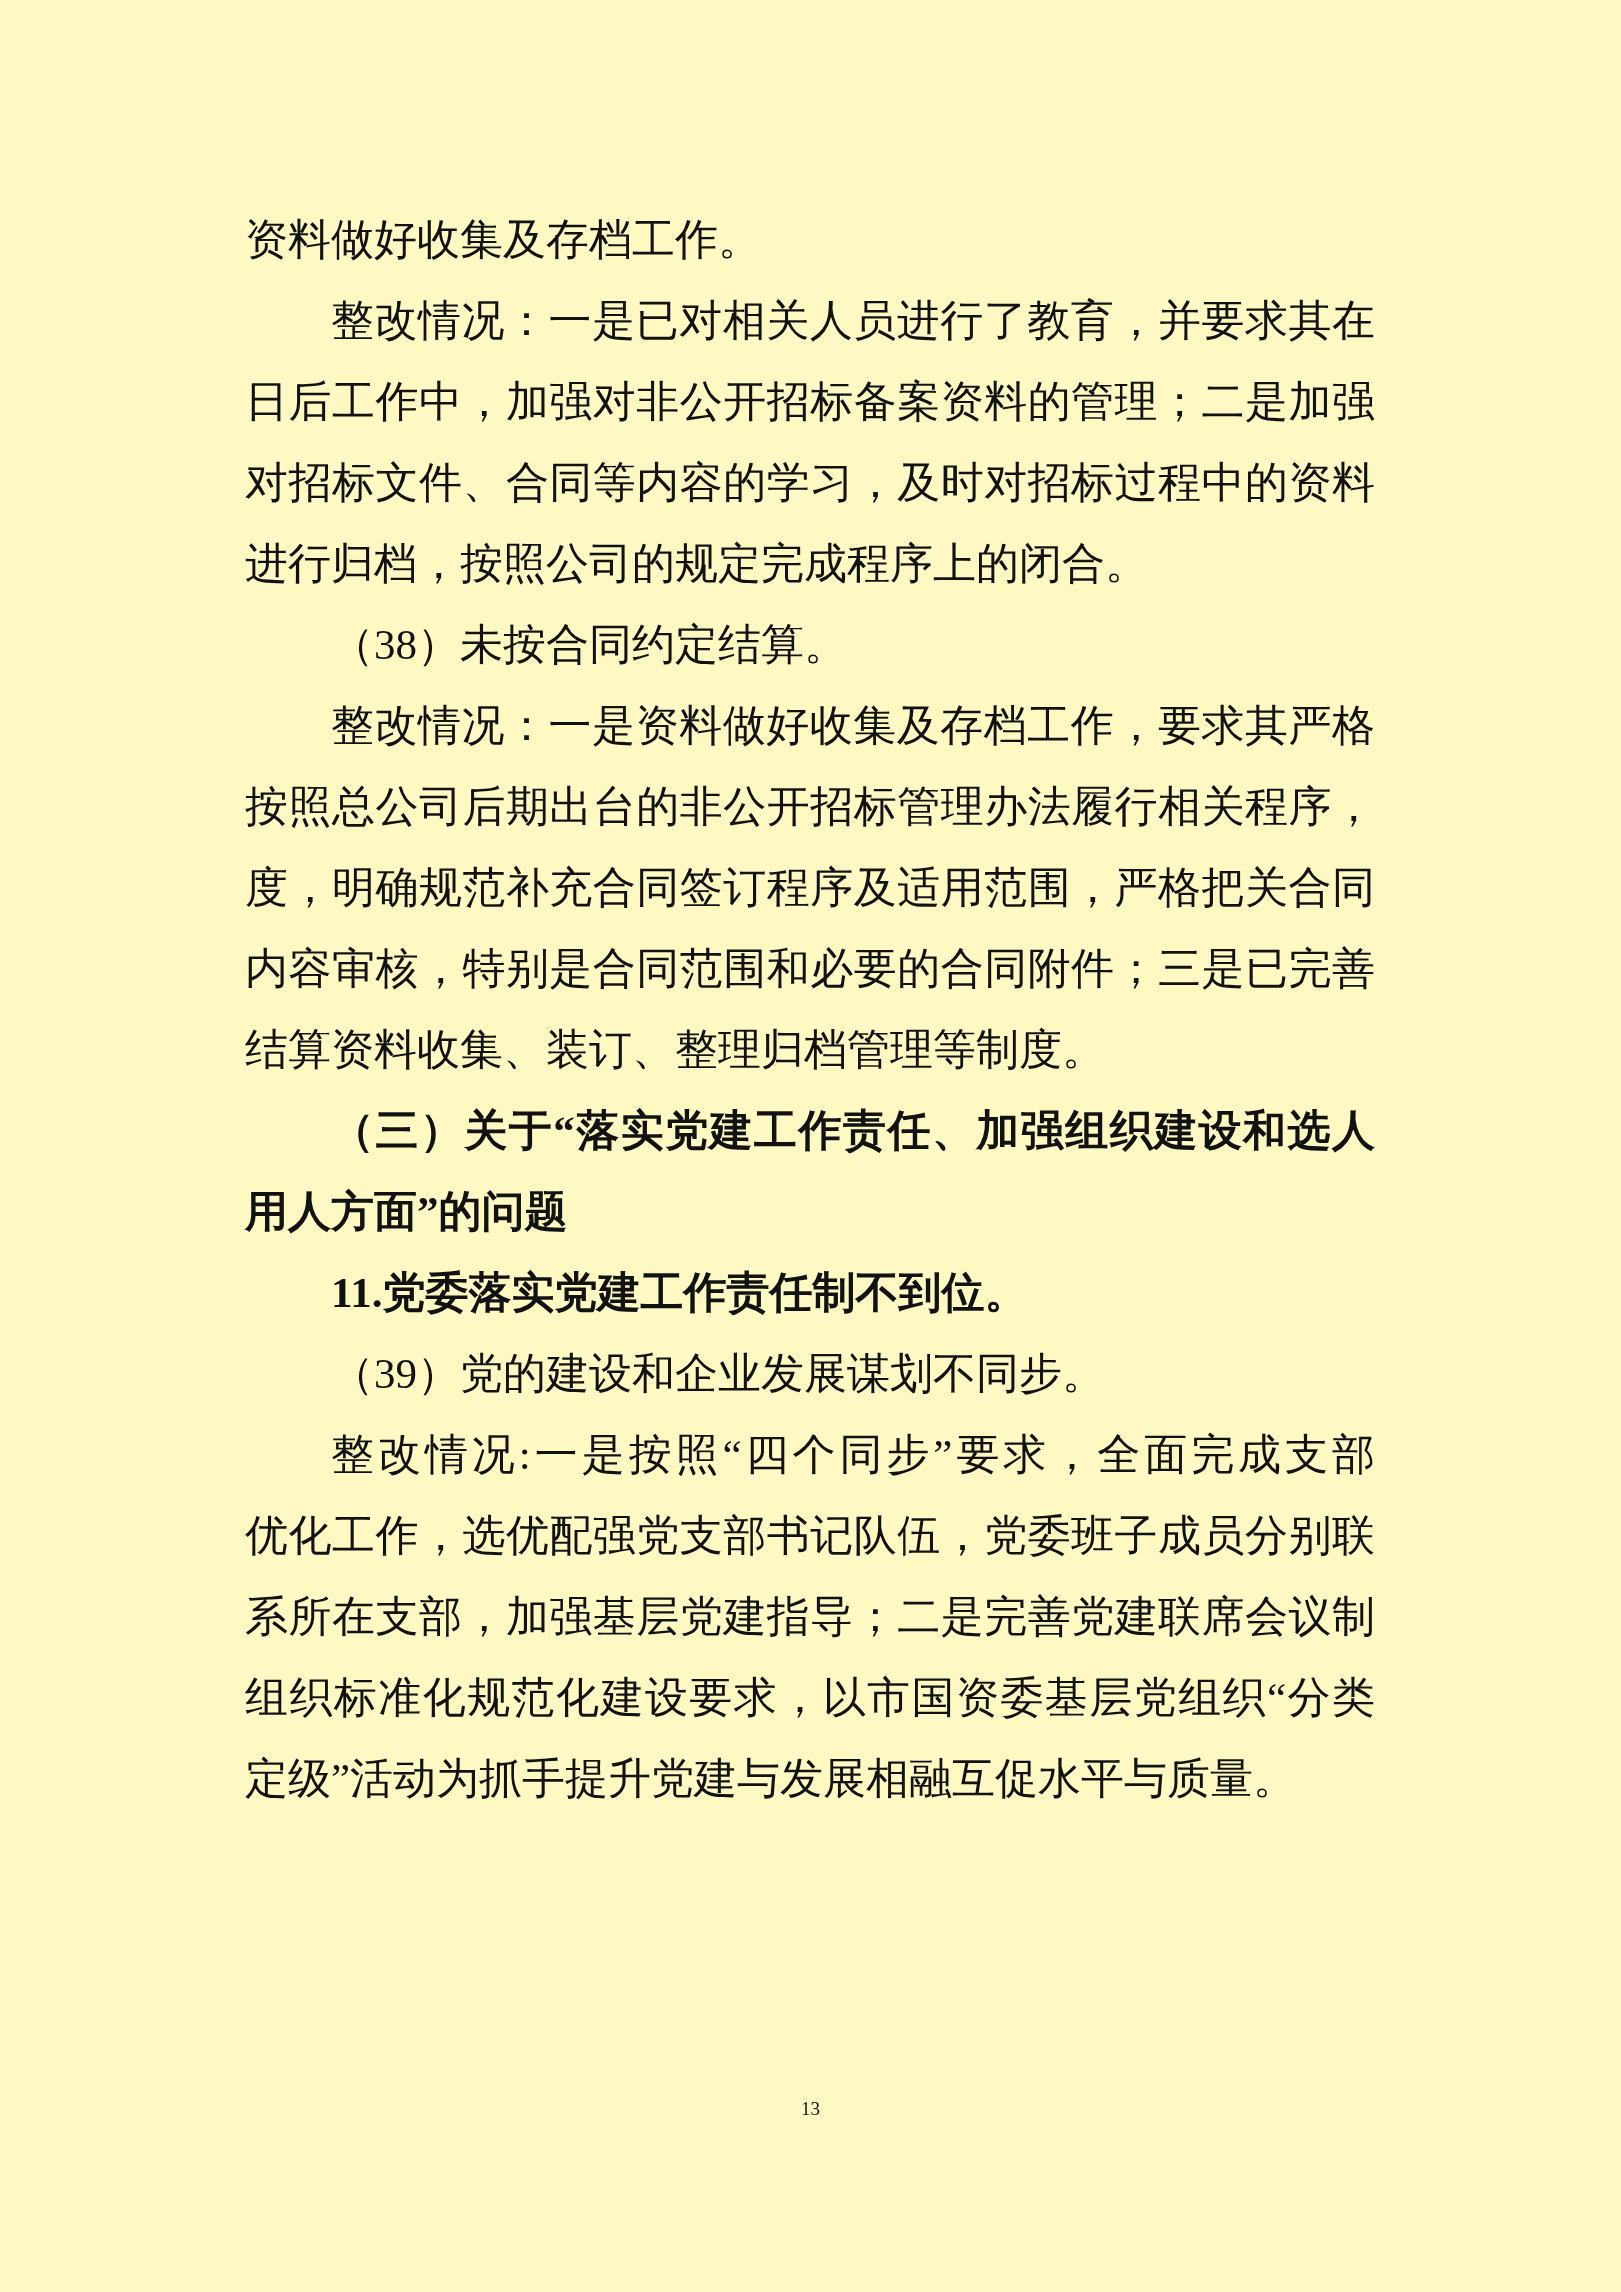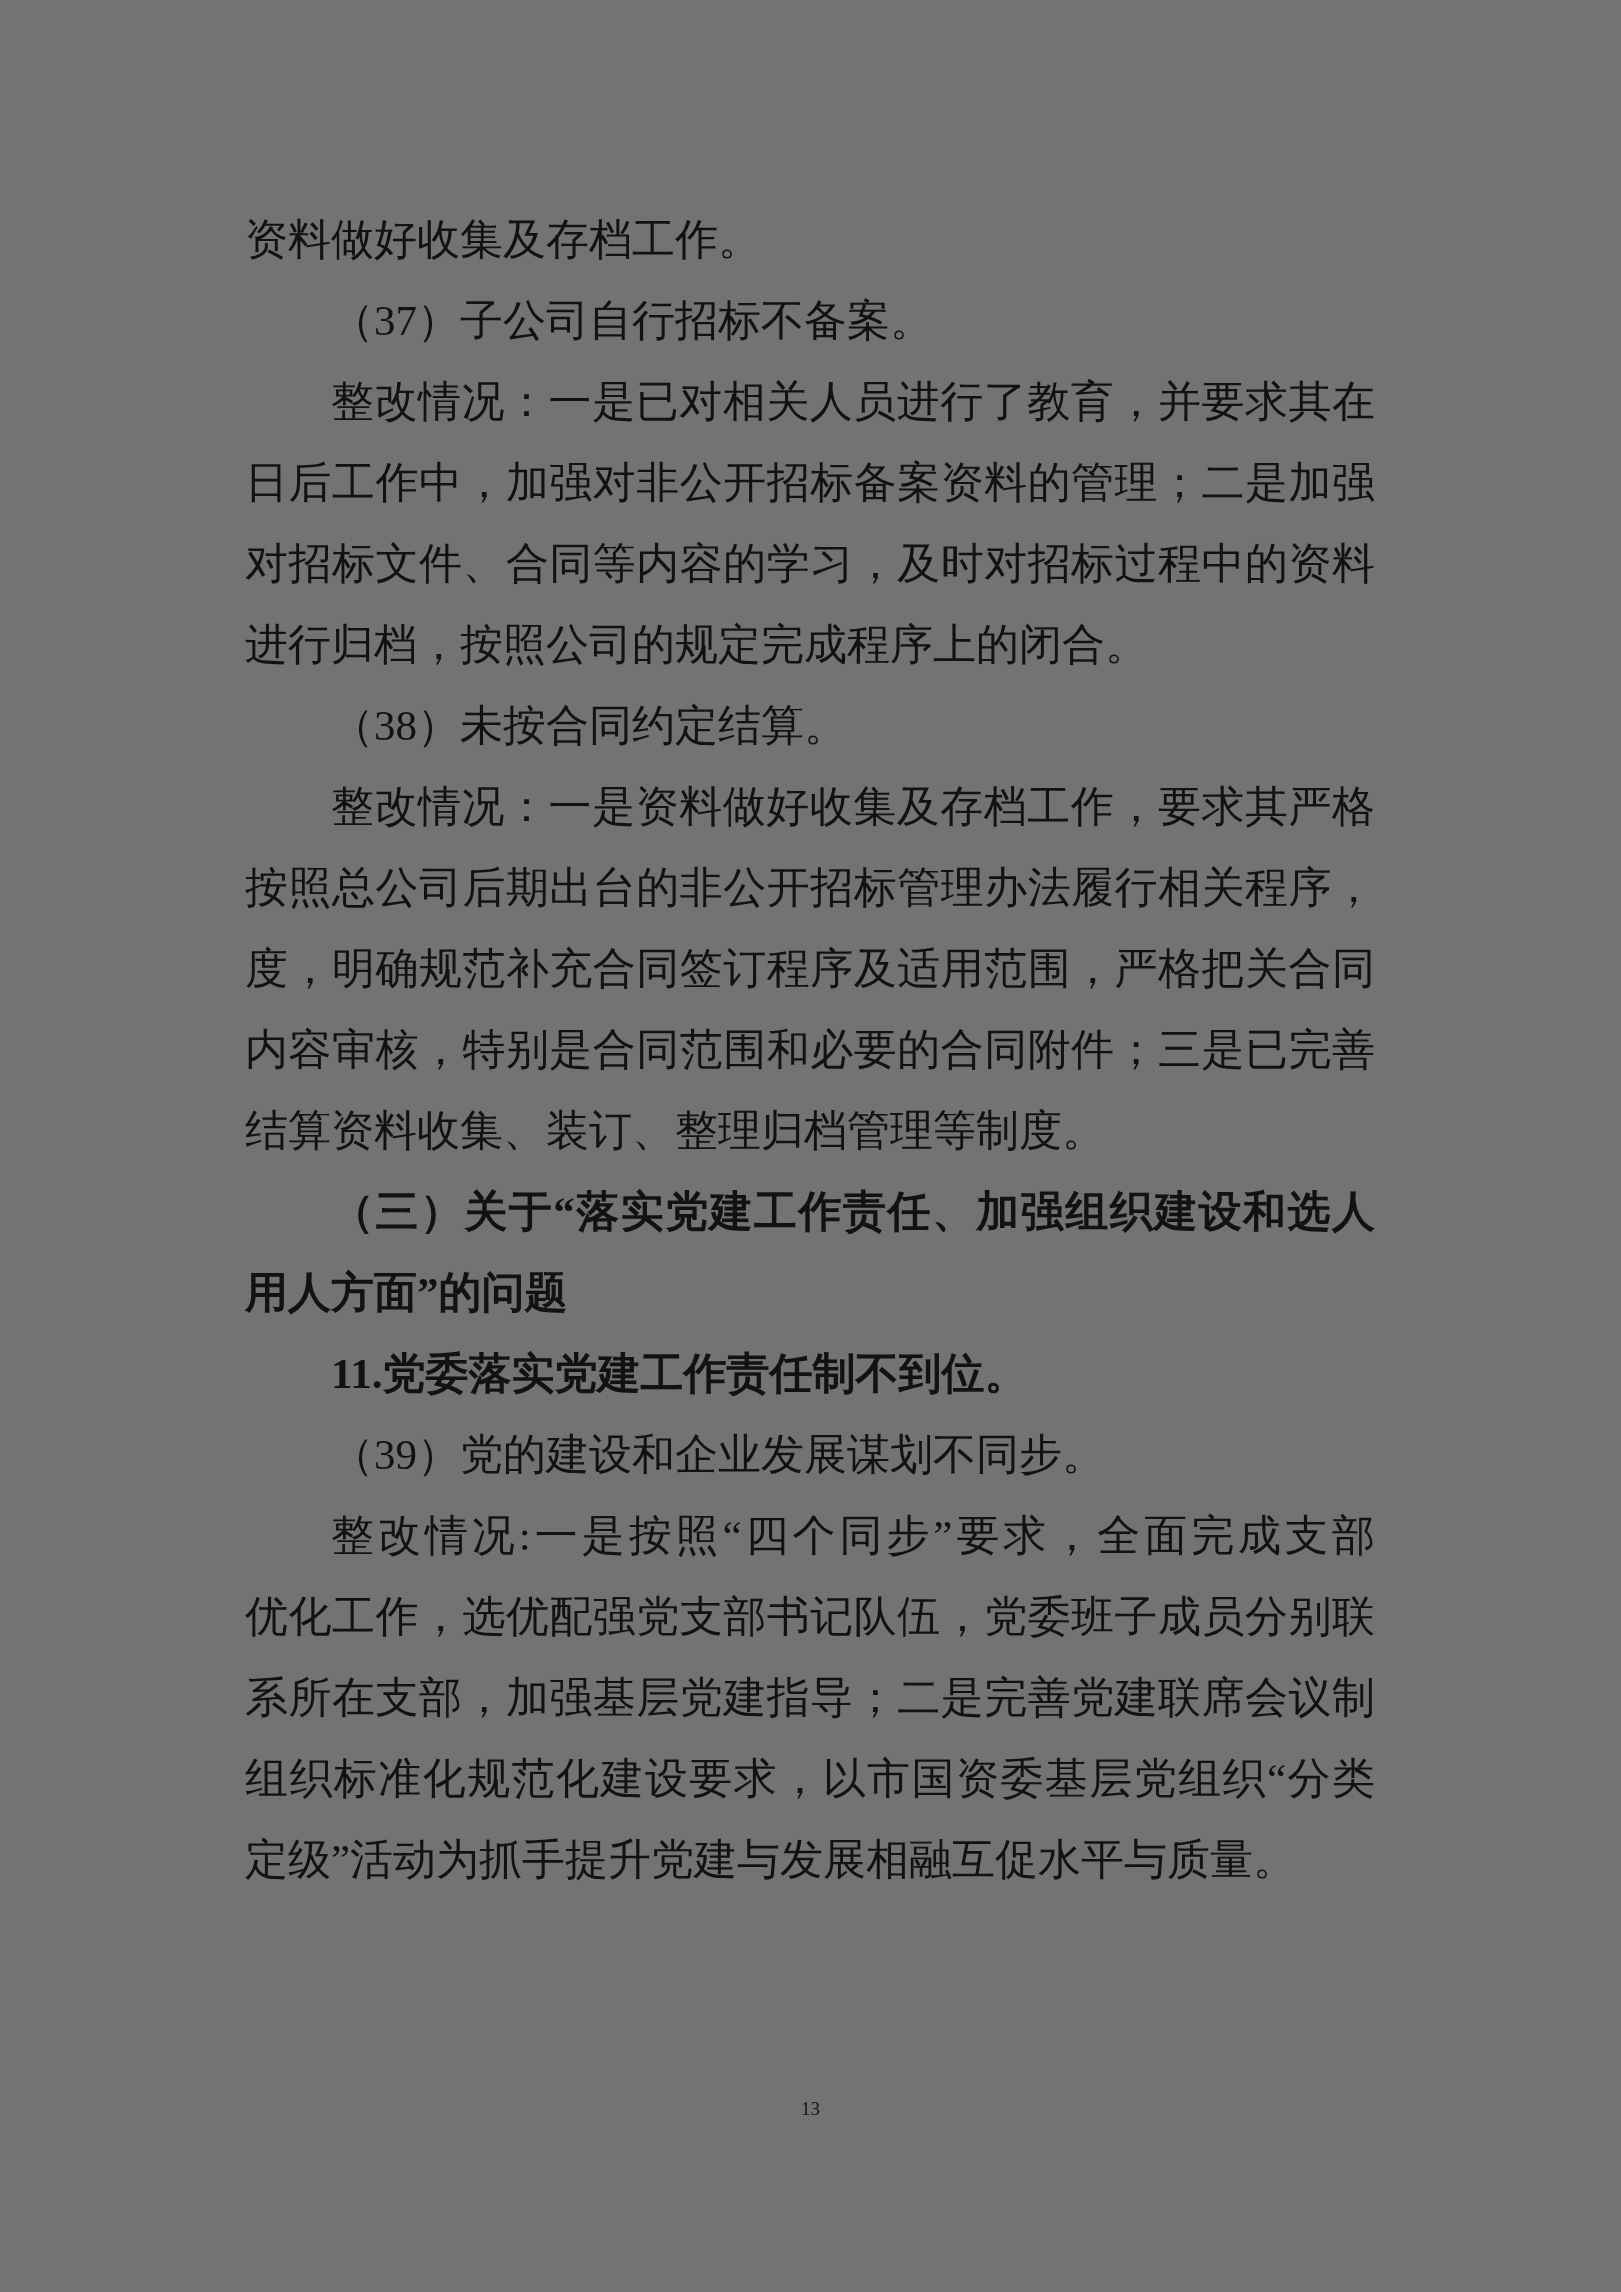--- a/index.html
+++ b/index.html
@@ -11,21 +11,21 @@
     height: 2293px;
     position: relative;
     background: #ffffff;
     color: #121212;
     font-family: "Liberation Serif", "DejaVu Serif", serif;
     overflow: hidden;
   }
   .page {
     position: absolute;
     inset: 0;
-    background: #737373;
+    background: #fef9c3;
   }
   .text-block {
     position: absolute;
     left: 245px;
     top: 199px;
     width: 1130px;
   }
   .line {
     display: block;
     height: 81px;
@@ -59,21 +59,20 @@
     line-height: 33px;
     color: #121212;
   }
 </style>
 </head>
 <body>
 
 <div class="page">
   <div class="text-block" id="text-block">
       <div class="line body"><span class="seg">资料做好收集及存档工作。</span></div>
-      <div class="line body indent"><span class="seg">（37）子公司自行招标不备案。</span></div>
       <div class="line body fill indent"><span class="seg bold">整改情况：</span><span class="seg bold">一是</span><span class="seg">已对相关人员进行了教育，并要求其在</span></div>
       <div class="line body fill"><span class="seg">日后工作中，加强对非公开招标备案资料的管理；</span><span class="seg bold">二是</span><span class="seg">加强</span></div>
       <div class="line body fill"><span class="seg">对招标文件、合同等内容的学习，及时对招标过程中的资料</span></div>
       <div class="line body"><span class="seg">进行归档，按照公司的规定完成程序上的闭合。</span></div>
       <div class="line body indent"><span class="seg">（38）未按合同约定结算。</span></div>
       <div class="line body fill indent"><span class="seg bold">整改情况：</span><span class="seg bold">一是</span><span class="seg">资料做好收集及存档工作，要求其严格</span></div>
       <div class="line body fill"><span class="seg">按照总公司后期出台的非公开招标管理办法履行相关程序，</span></div>
       <div class="line body fill"><span class="seg">度，明确规范补充合同签订程序及适用范围，严格把关合同</span></div>
       <div class="line body fill"><span class="seg">内容审核，特别是合同范围和必要的合同附件；</span><span class="seg bold">三是</span><span class="seg">已完善</span></div>
       <div class="line body"><span class="seg">结算资料收集、装订、整理归档管理等制度。</span></div>

